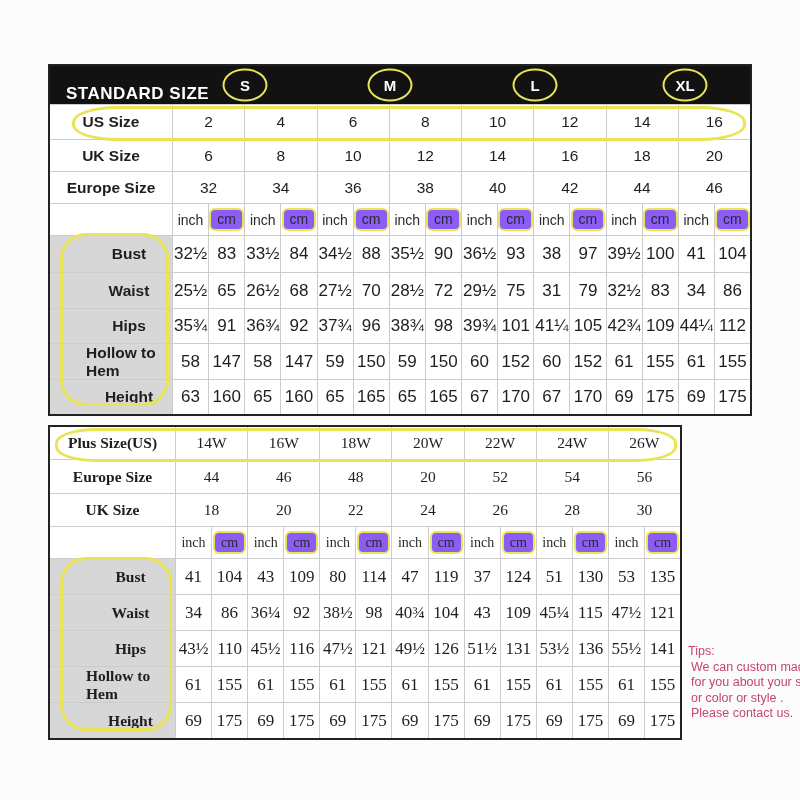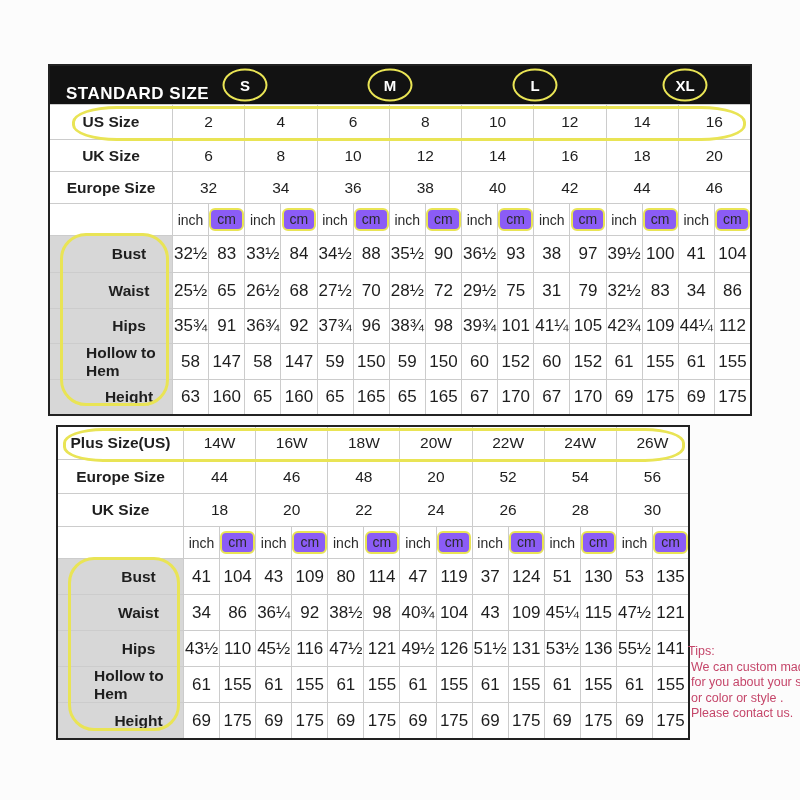--- a/index.html
+++ b/index.html
@@ -11,21 +11,21 @@
     position:relative;
     overflow:hidden;
   }
   .table-wrap{
     position:absolute;
     background:#ffffff;
     border:2px solid #222;
     box-sizing:content-box;
   }
   #std-table{left:48px;top:64px;width:700px;}
-  #plus-table{left:56px;top:425px;width:630px;}
+  #plus-table{left:48px;top:425px;width:630px;font-family:Liberation Serif, serif;}
 
   
   .black-header{
     height:38px;background:#121212;color:#fff;
     display:flex;align-items:flex-end;position:relative;
   }
   .black-header .title{
     font-weight:bold;font-size:17px;letter-spacing:.5px;padding-left:16px;
   }
   .circle-letter{

